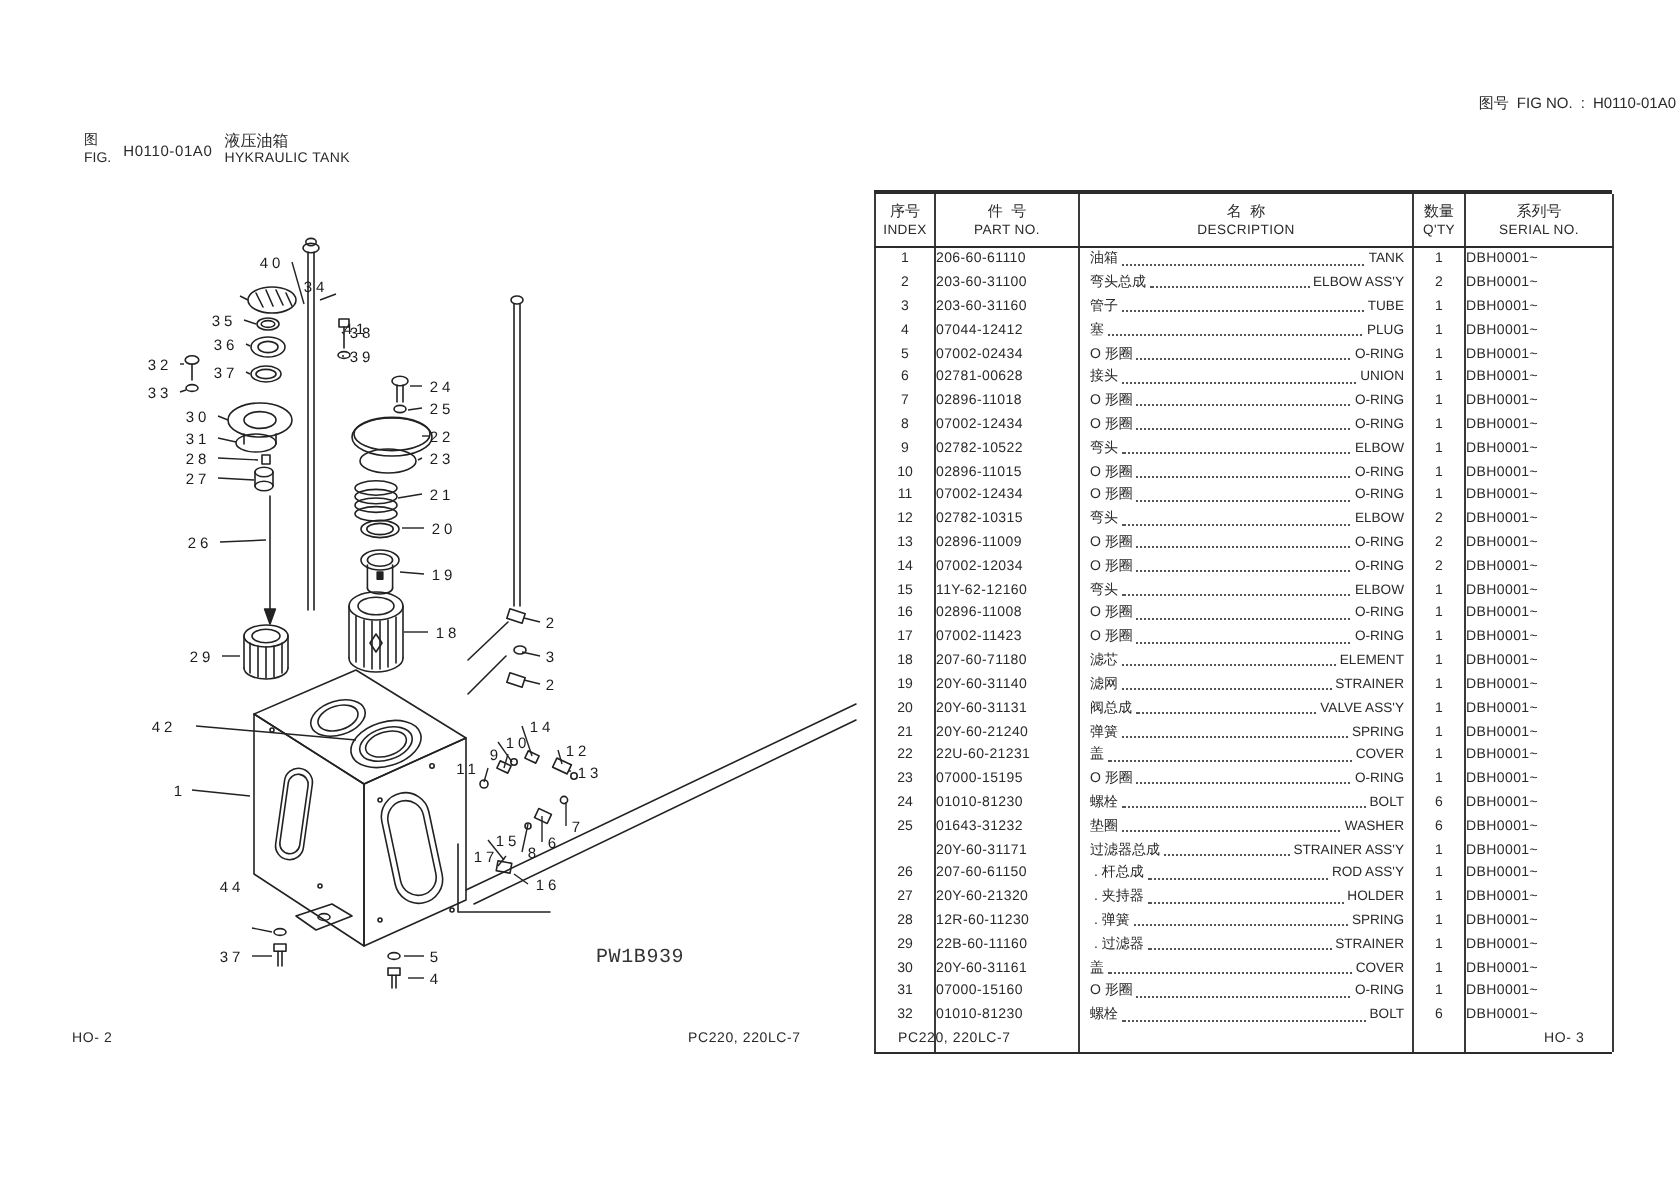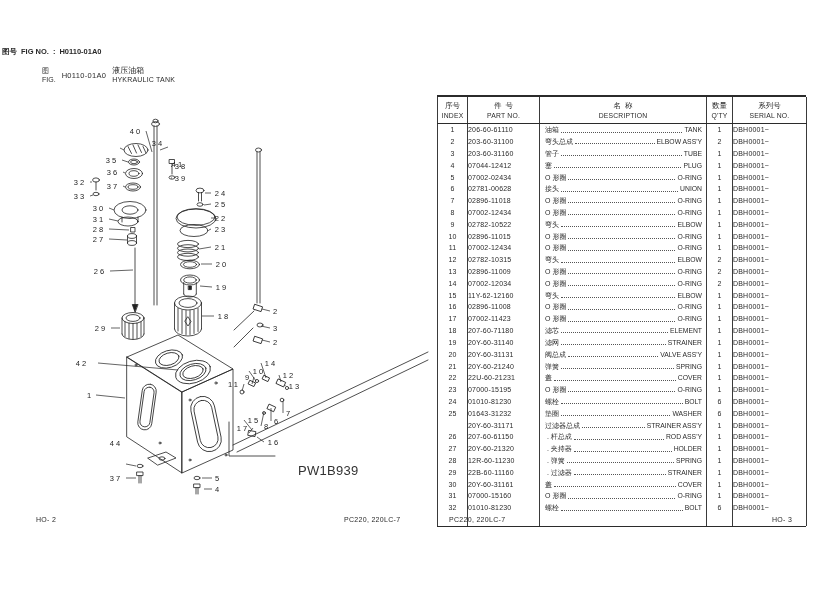--- a/index.html
+++ b/index.html
@@ -11,24 +11,24 @@
   .fig-title .stack{display:flex;flex-direction:column;line-height:9px;font-size:7px;}
   .fig-title .figno{font-size:7.5px;margin-top:5px;letter-spacing:.3px;}
   .fig-title .cn{font-size:8px;line-height:9px;}
   .fig-title .en{font-size:7px;line-height:9px;letter-spacing:.2px;}
 
   
   .diagram{position:absolute;left:30px;top:100px;width:410px;height:420px;}
   .diagram svg{position:absolute;left:0;top:0;}
   .callout{position:absolute;width:24px;text-align:center;font-size:7.5px;line-height:9px;
     letter-spacing:2px;color:#1c1c1c;white-space:nowrap;}
-  .drawing-code{position:absolute;left:268px;top:363px;font-size:13px;color:#333;letter-spacing:.3px;}
+  .drawing-code{position:absolute;left:268px;top:374px;font-size:10px;color:#333;letter-spacing:.3px;font-family:Liberation Mono, monospace;}
 
   
-  .figno-line{position:absolute;left:0;top:47px;width:840px;text-align:left;font-size:7.5px;font-weight:bold;}
+  .figno-line{position:absolute;left:0;top:47px;width:840px;text-align:right;font-size:7.5px;}
   .figno-line span{margin:0 2px;}
 
   
   .table-wrap{position:absolute;left:437px;top:95px;width:369px;height:429px;
     border-top:2px solid #2b2b2b;border-bottom:1.5px solid #2b2b2b;}
   table.parts{border-collapse:collapse;width:100%;height:100%;table-layout:fixed;}
   table.parts th,table.parts td{border-left:1px solid #3a3a3a;border-right:1px solid #3a3a3a;
     padding:0;vertical-align:middle;overflow:hidden;}
   table.parts thead th{border-bottom:1.2px solid #2b2b2b;height:26px;}
   th .h-cn{display:block;font-size:7.5px;font-weight:normal;line-height:10px;white-space:pre;text-align:center;}

